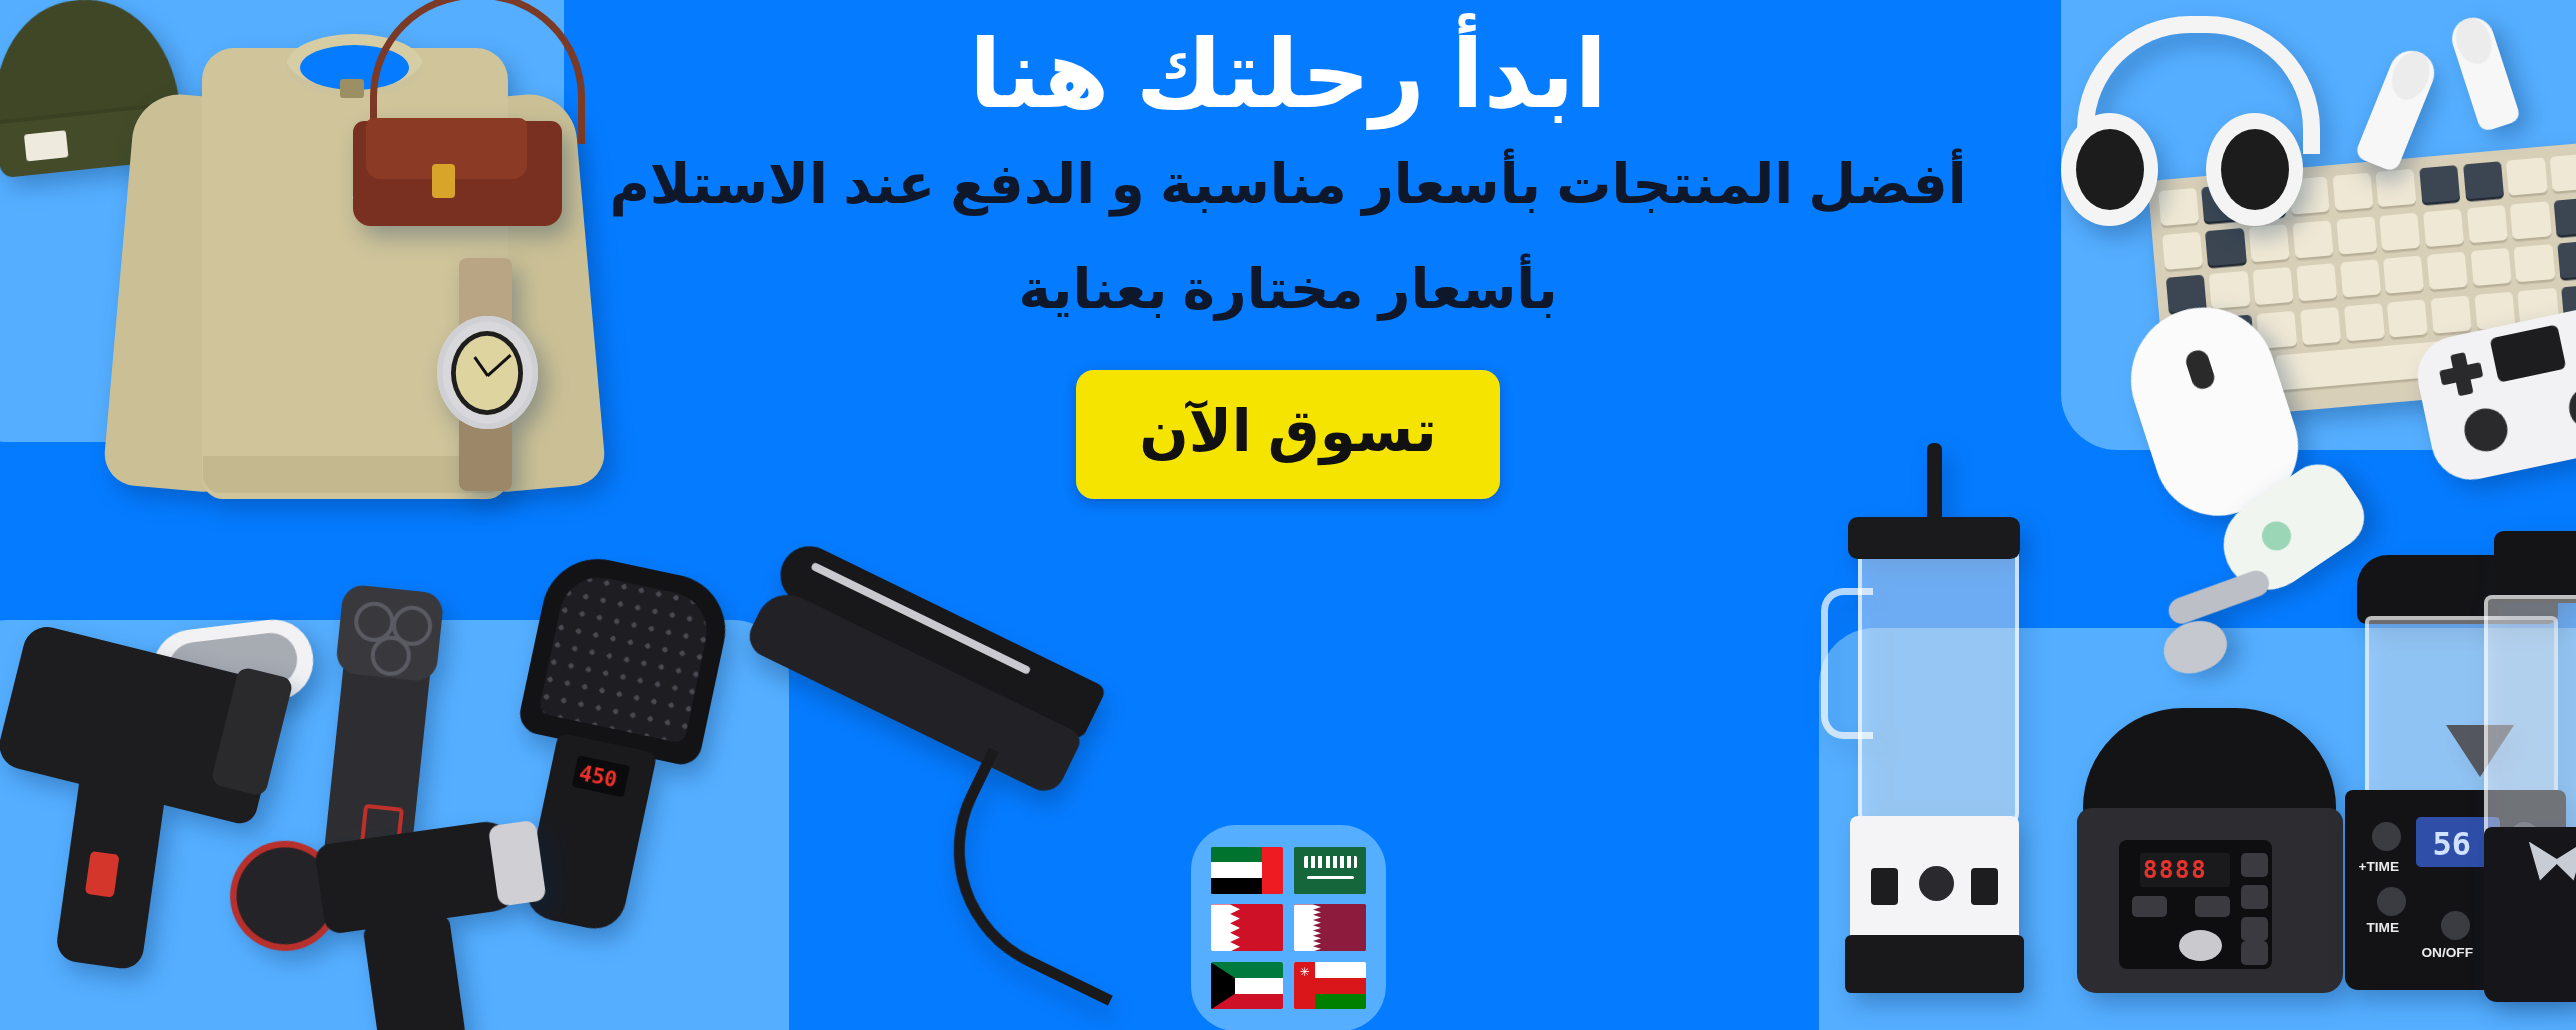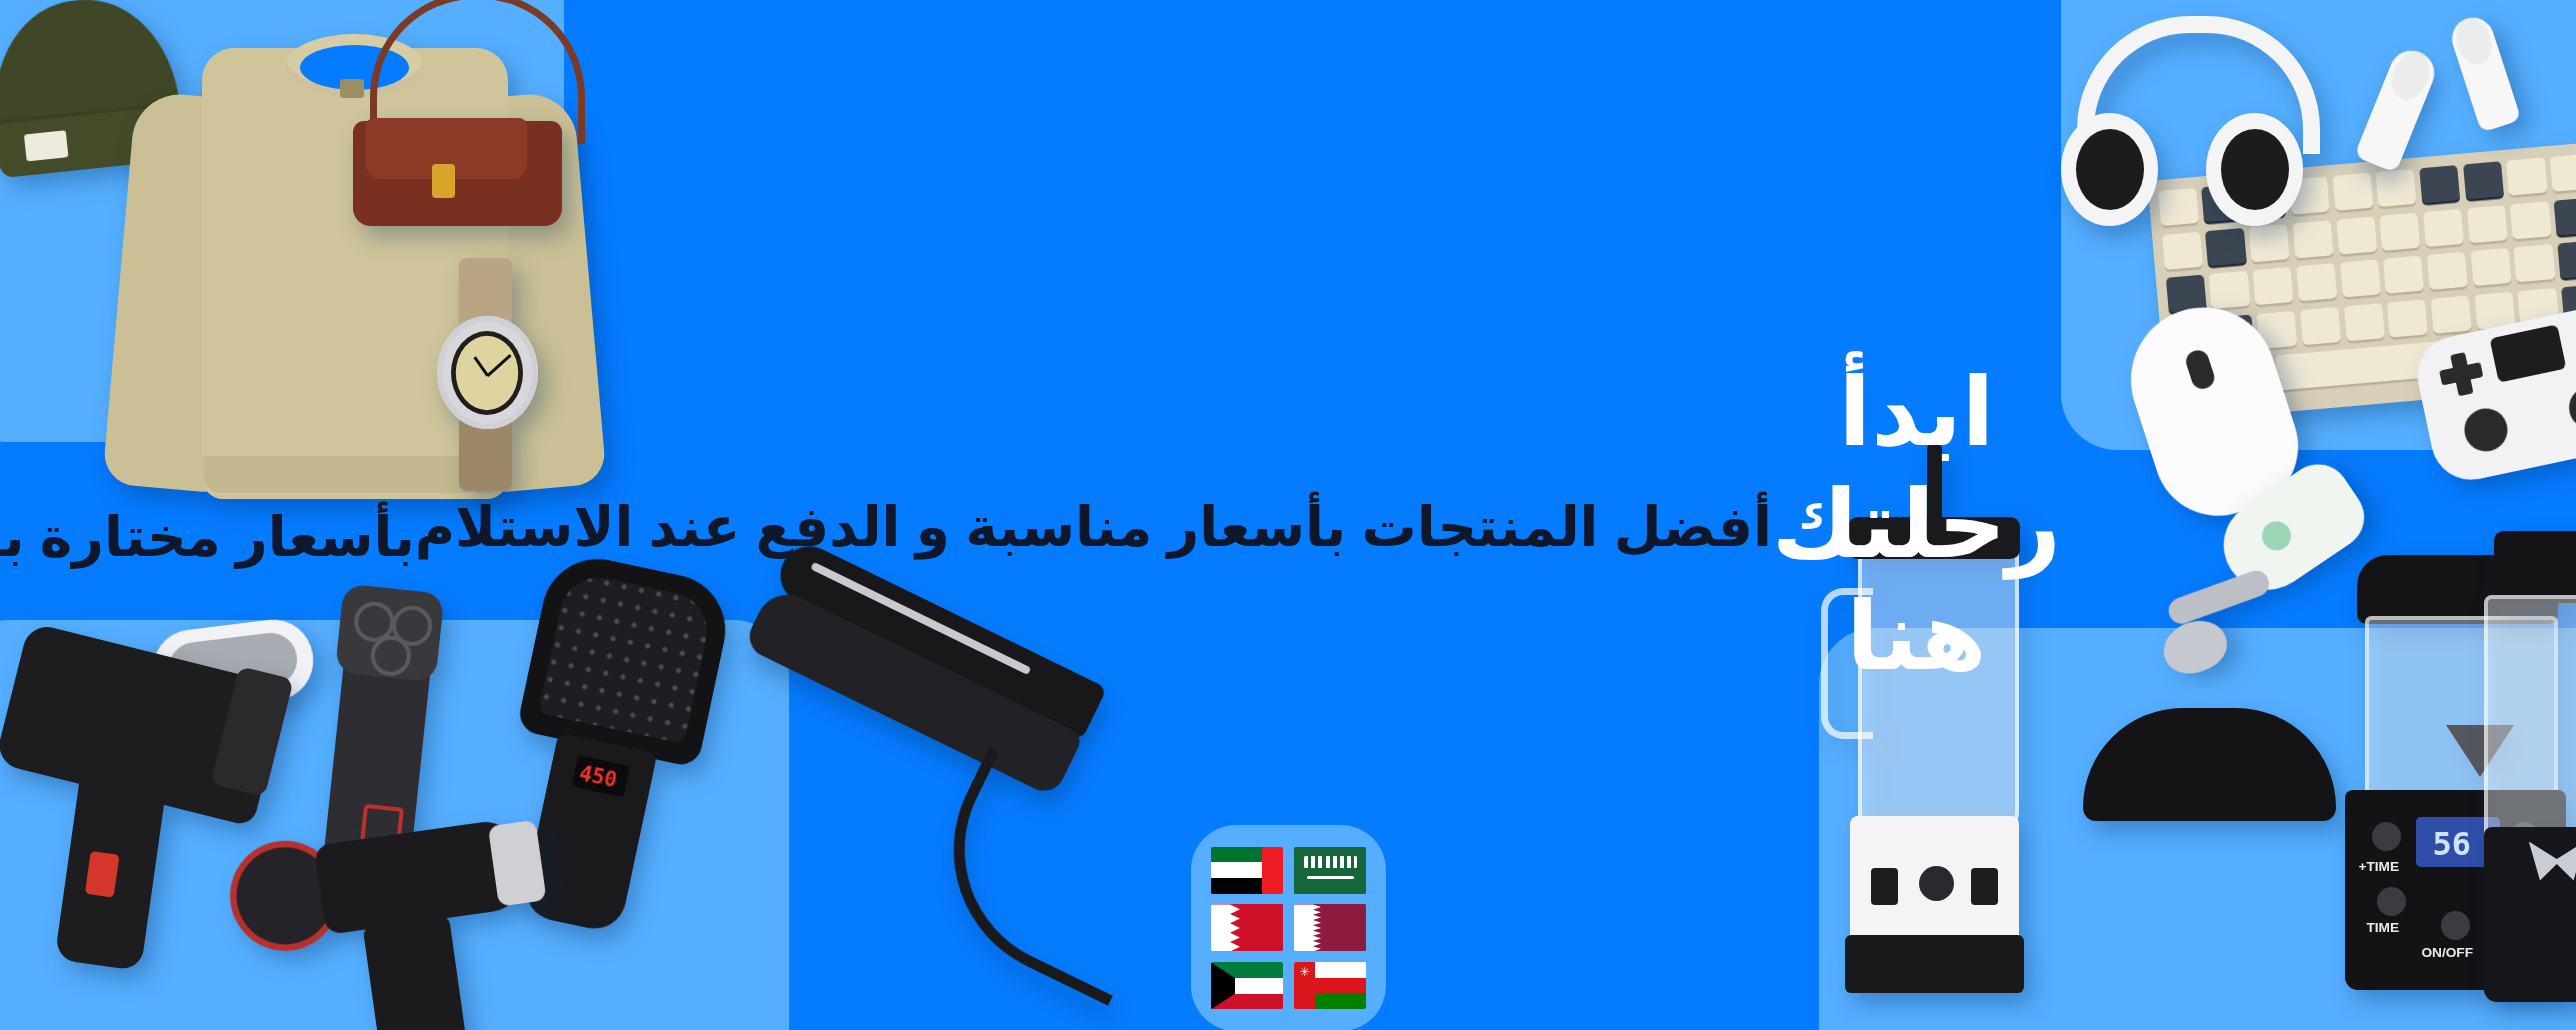--- a/index.html
+++ b/index.html
@@ -266,21 +266,21 @@
   .rs-knob{position:absolute;width:29px;height:29px;background:#3b3b42;border-radius:50%;}
   .portable{left:2479px;top:531px;width:153px;height:475px;}
   .pb-cap{position:absolute;left:14.5px;top:0;width:124px;height:72px;background:#141417;border-radius:9.7px;}
   .pb-body{position:absolute;left:4.8px;top:64px;width:143px;height:242px;background:rgba(255,255,255,.40);border:4px solid rgba(255,255,255,.55);border-radius:8px;}
   .pb-base{position:absolute;left:4.8px;top:296px;width:143px;height:175px;background:#15151a;border-radius:8px 8px 13px 13px;}
   .pb-blade{position:absolute;left:45px;top:14.5px;width:56px;height:39px;background:#c8ccd4;clip-path:polygon(0 0,50% 45%,100% 0,80% 100%,50% 58%,20% 100%);}
 
   
   .copy{
     position:absolute;left:515px;top:0;width:1546px;height:1030px;
-    display:flex;flex-direction:row;align-items:center;
+    display:flex;flex-direction:column;align-items:center;
     text-align:center;direction:rtl;z-index:30;pointer-events:none;
   }
   .headline{
     margin-top:17.7px;
     font-size:95px;line-height:1.18;font-weight:bold;color:#ffffff;
     letter-spacing:-0.8px;
   }
   .sub{
     font-size:55px;line-height:1.1;font-weight:bold;color:#0f172a;
     white-space:nowrap;
@@ -532,20 +532,33 @@
     </div>
     <div class="obj handblender shadowed">
       <div class="hb-grip">
           <div class="hb-dot"></div>
         </div>
       <div class="hb-shaft"></div>
         <div class="hb-bell"></div>
     </div>
     <div class="obj cooker shadowed">
       <div class="ck-lid"></div>
+      <div class="ck-body">
+        <div class="ck-panel">
+          <div class="ck-disp"></div>
+          <div class="ck-digits">8888</div>
+          <div class="ck-btn" style="left:122px;top:13px"></div>
+          <div class="ck-btn" style="left:122px;top:45px"></div>
+          <div class="ck-btn" style="left:122px;top:77px"></div>
+          <div class="ck-btn" style="left:122px;top:101px"></div>
+          <div class="ck-btn" style="left:13px;top:56px;width:35px;height:21px"></div>
+          <div class="ck-btn" style="left:76px;top:56px;width:35px;height:21px"></div>
+          <div class="ck-ovalbtn"></div>
+        </div>
+      </div>
     </div>
     <div class="obj roaster shadowed">
       <div class="rs-lid"></div>
       <div class="rs-glass">
           <div class="rs-cone"></div>
         </div>
       <div class="rs-base">
         <div class="rs-screen">
           <div class="rs-num">56</div>
         </div>
@@ -567,20 +580,21 @@
       <div class="pb-base">
           <div class="pb-blade"></div>
         </div>
     </div>
   </div>
 
   <div class="copy">
     <div class="headline">ابدأ رحلتك هنا</div>
     <div class="sub s1">أفضل المنتجات بأسعار مناسبة و الدفع عند الاستلام</div>
     <div class="sub s2">بأسعار مختارة بعناية</div>
+    <button class="cta">تسوق الآن</button>
   </div>
 
   <div class="flags-card">
     <div class="flag flag-sa">
       <div class="sa-script"></div>
         <div class="sa-sword"></div>
     </div>
     <div class="flag flag-ae">
       <div class="red"></div>
       <div class="bands">

